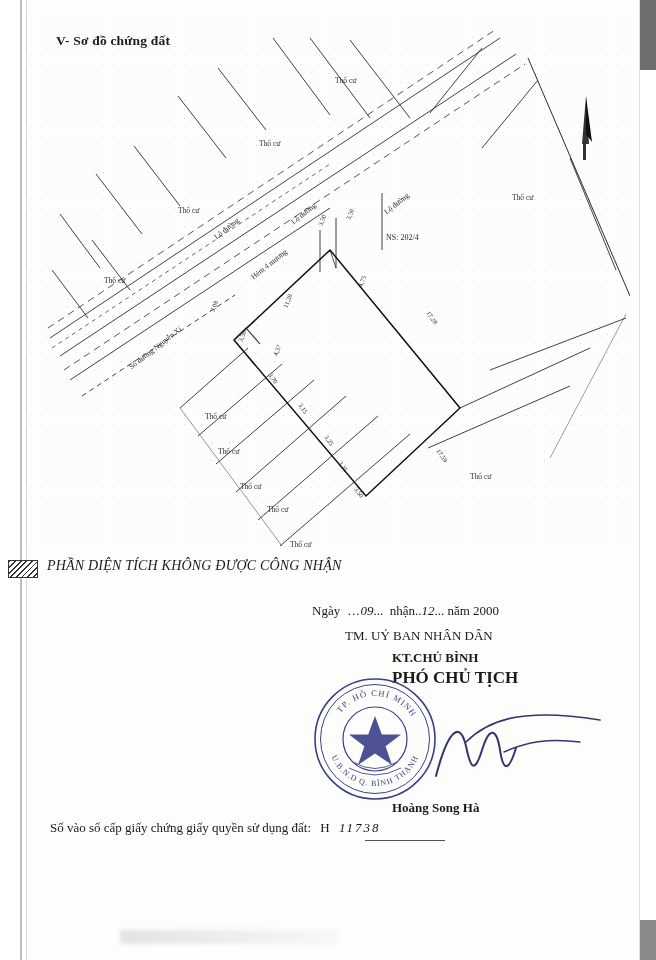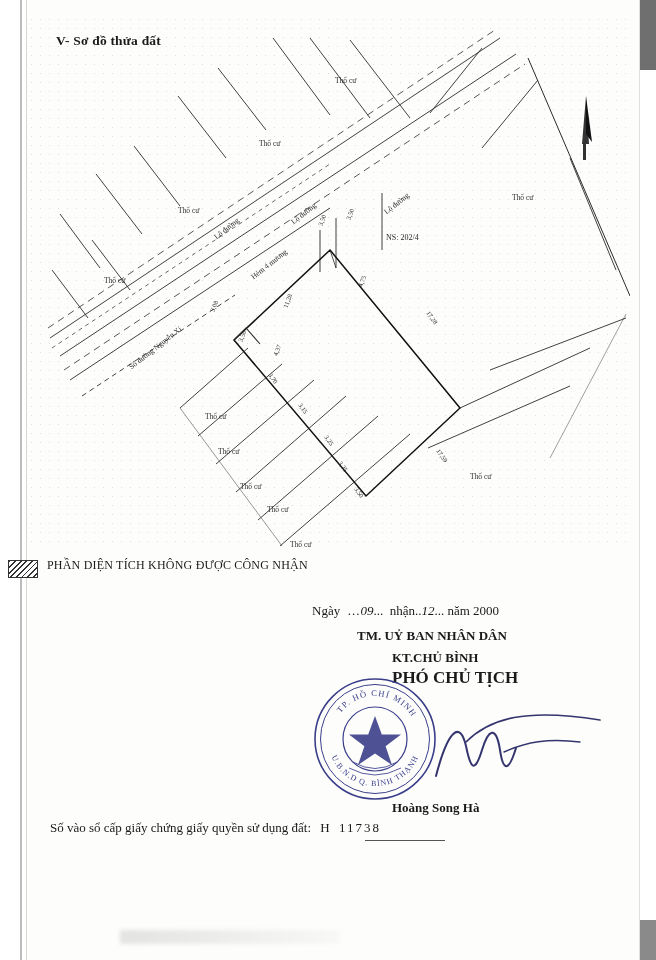--- a/index.html
+++ b/index.html
@@ -24,32 +24,32 @@
   .map svg{display:block;}
 
   
   .lbl{position:absolute;font-family:"Liberation Serif",serif;font-size:7.5px;color:#2a2a2a;white-space:nowrap;}
   .lbl.sm{font-size:6.5px;}
   .lbl.rot{transform-origin:left center;}
 
   
   .hatch-box{position:absolute;left:8px;top:560px;width:28px;height:16px;border:1px solid #333;
       background:repeating-linear-gradient(135deg,#333 0 1.2px,#fff 1.2px 4px);}
-  .legend-text{position:absolute;left:47px;top:558px;font-size:12px;letter-spacing:.2px;}
+  .legend-text{position:absolute;left:47px;top:558px;font-size:14px;letter-spacing:.2px;font-style:italic;}
 
   
   .date-line{position:absolute;left:312px;top:603px;font-size:13px;}
   .date-line .hw{font-family:"Liberation Serif",serif;font-style:italic;}
-  .auth1{position:absolute;left:357px;top:628px;font-size:13px;font-weight:bold;}
+  .auth1{position:absolute;left:345px;top:628px;font-size:13px;font-weight:normal;}
   .auth2{position:absolute;left:392px;top:650px;font-size:13px;font-weight:bold;}
   .auth3{position:absolute;left:392px;top:668px;font-size:17px;font-weight:bold;}
   .signer{position:absolute;left:392px;top:800px;font-size:13px;font-weight:bold;}
 
   .bookno{position:absolute;left:50px;top:820px;font-size:13px;}
-  .bookno .num{font-family:"Liberation Serif",serif;letter-spacing:2px;margin-top:20px;}
+  .bookno .num{font-family:"Liberation Serif",serif;font-style:italic;letter-spacing:2px;margin-top:20px;}
 
   
   .seal{position:absolute;left:312px;top:676px;width:126px;height:126px;}
   .seal svg{display:block;}
   
   .sign{position:absolute;left:430px;top:690px;width:180px;height:110px;}
   .sign svg{display:block;}
 
   .handunder{position:absolute;border-bottom:1px solid #555;}
 </style>
@@ -58,21 +58,21 @@
 
 <div class="page">
 
   <div class="edge-left"></div>
   <div class="edge-left2"></div>
   <div class="edge-right"></div>
   <div class="corner-dark"></div>
   <div class="corner-dark2"></div>
   <div class="bottom-smudge"></div>
 
-  <div class="section-title">V- Sơ đồ thửa đất</div>
+  <div class="section-title">V- Sơ đồ chứng đất</div>
 
   <div class="map">
     <svg width="600" height="530" viewBox="0 0 600 530" xmlns="http://www.w3.org/2000/svg">
       <defs>
         <pattern id="dots" width="9" height="9" patternUnits="userSpaceOnUse">
           <circle cx="1.5" cy="1.5" r="0.55" fill="#9a9a9a"></circle>
         </pattern>
       </defs>
 
       <rect x="0" y="0" width="600" height="530" fill="url(#dots)" opacity="0.35"></rect>

